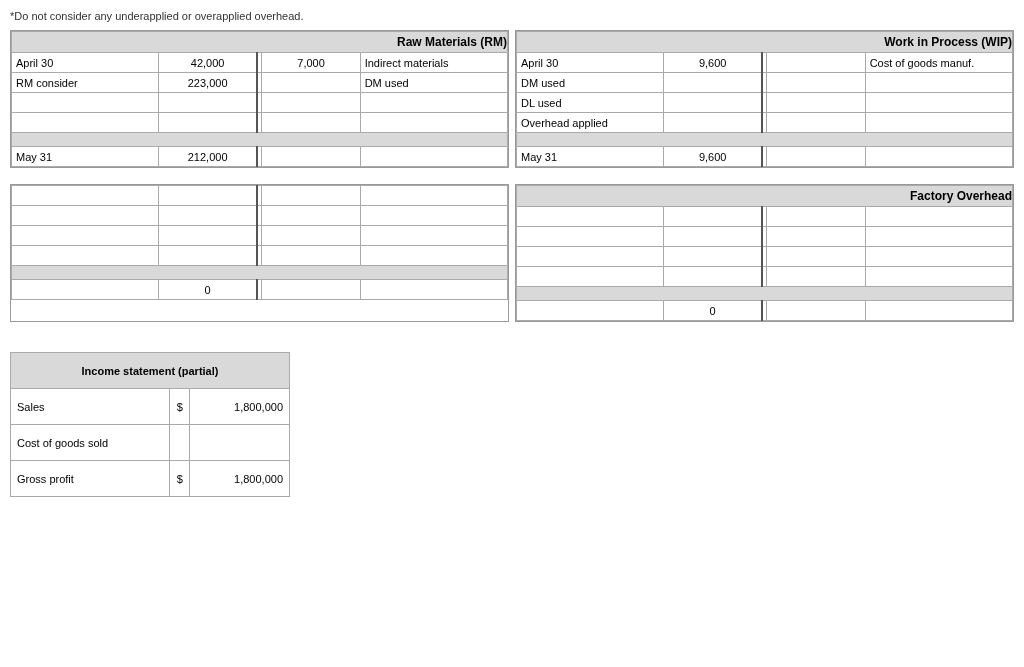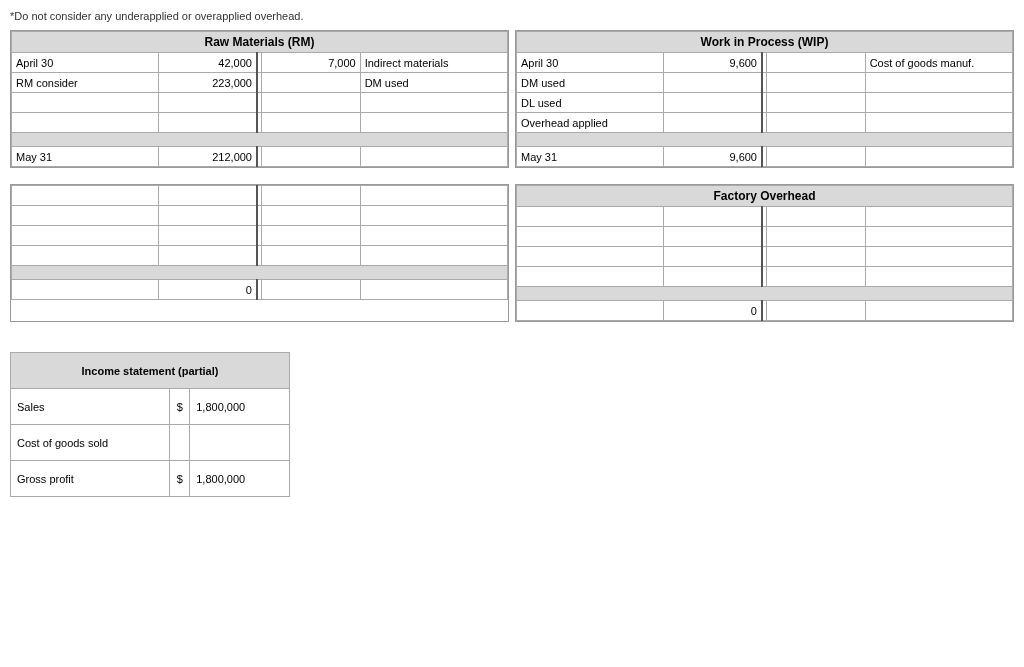--- a/index.html
+++ b/index.html
@@ -34,34 +34,34 @@
       background: #fff;
     }
     .t-account table {
       width: 100%;
       border-collapse: collapse;
       table-layout: fixed;
     }
     .t-account .header-row td {
       background: #d9d9d9;
       font-weight: bold;
-      text-align: center;
+      text-align: right;
       padding: 3px 0;
       border: 1px solid #aaa;
       font-size: 12px;
     }
     .t-account td {
       border: 1px solid #aaa;
       padding: 2px 4px;
       font-size: 11px;
       height: 20px;
       vertical-align: middle;
     }
     .t-account td.amount {
-      text-align: right;
+      text-align: center;
     }
     .t-account .gray-row td {
       background: #d9d9d9;
       height: 14px;
     }
 
     
     .income-stmt {
       width: 280px;
       margin-top: 30px;
@@ -74,21 +74,21 @@
       font-size: 11px;
       height: 36px;
     }
     .income-stmt .header-row td {
       background: #d9d9d9;
       font-weight: bold;
       text-align: center;
     }
     .income-stmt td.label { width: 160px; }
     .income-stmt td.dollar { width: 20px; text-align: center; }
-    .income-stmt td.amount { width: 100px; text-align: left; }
+    .income-stmt td.amount { width: 100px; text-align: right; }
   </style>
 </head>
 <body>
 
 <p class="note">*Do not consider any underapplied or overapplied overhead.</p>
 
 <div class="t-accounts-container">
 
   <div class="t-account">
     <table>

